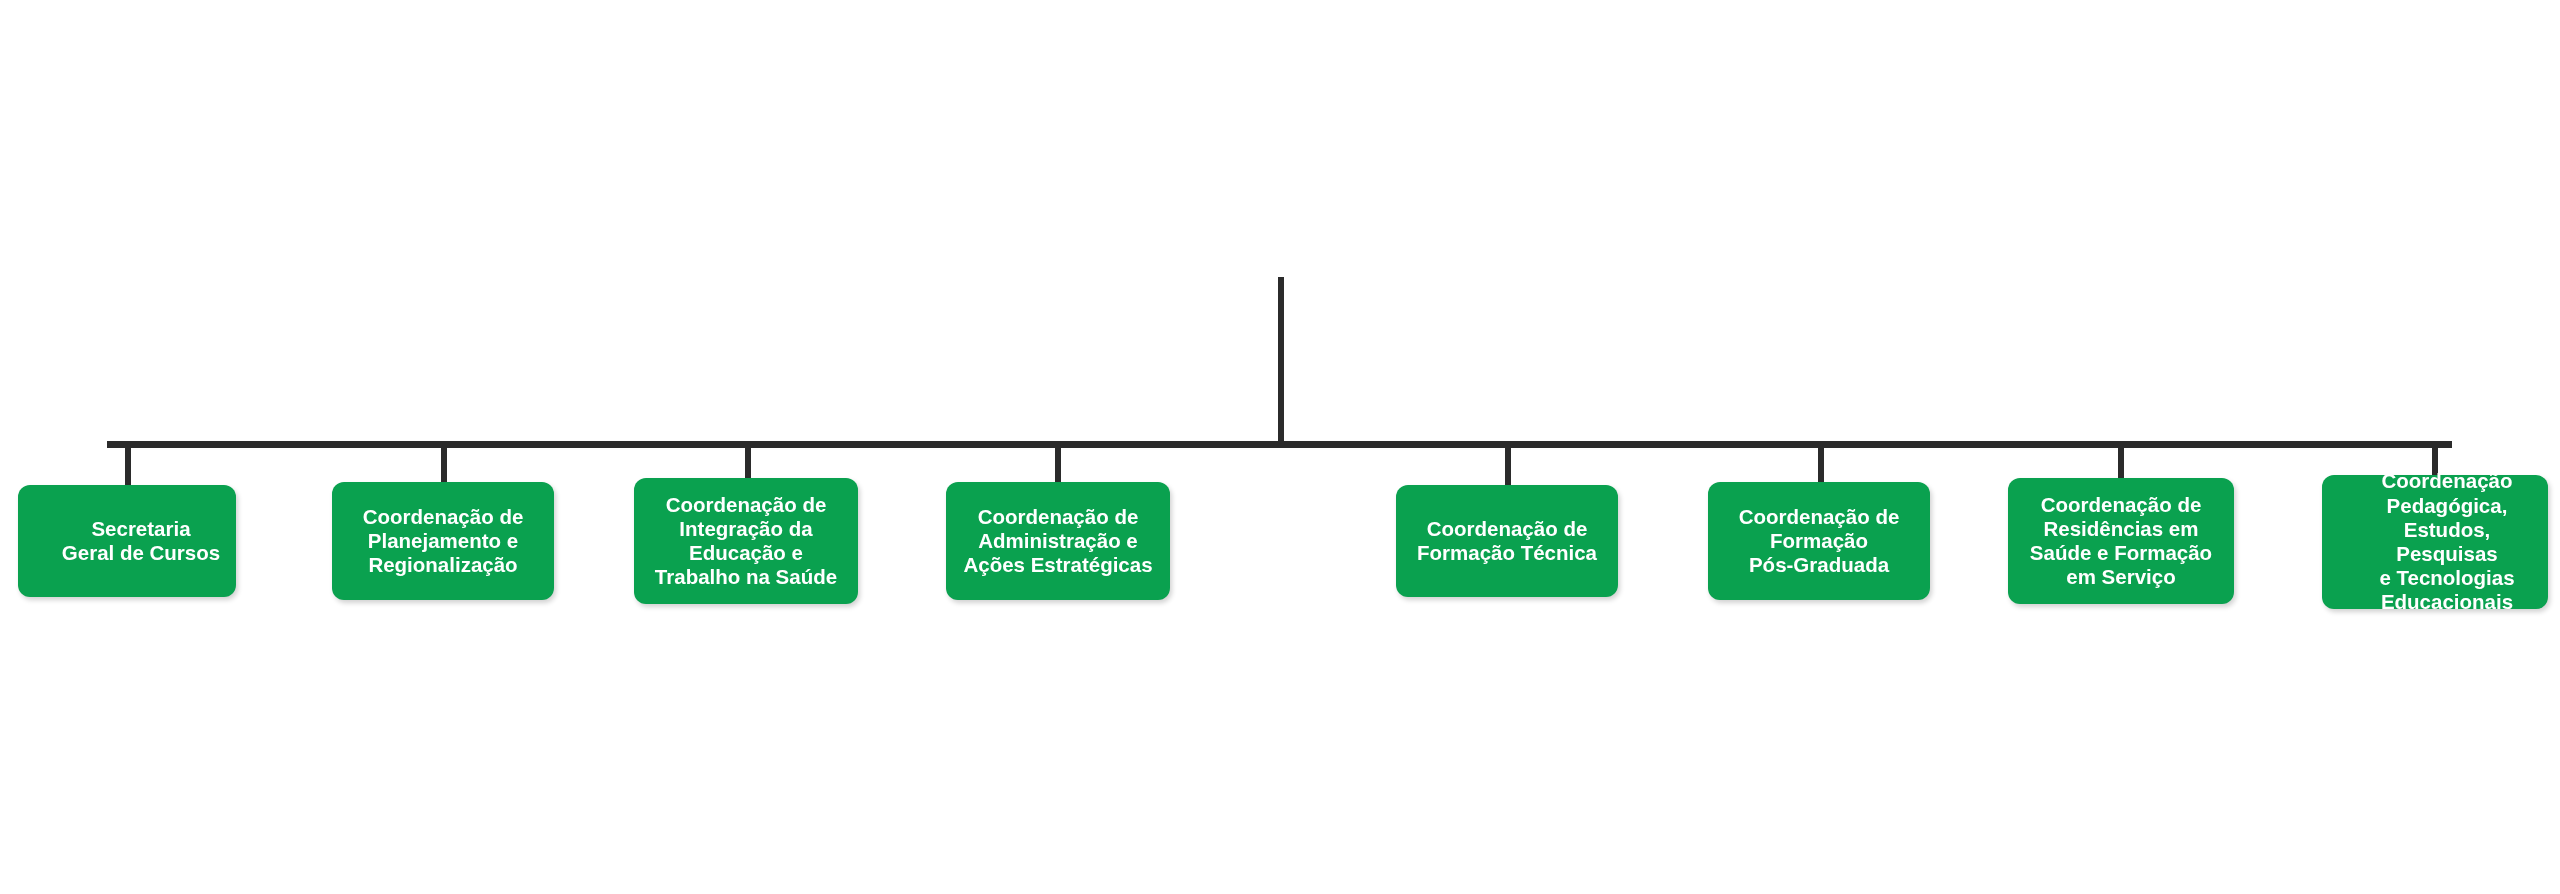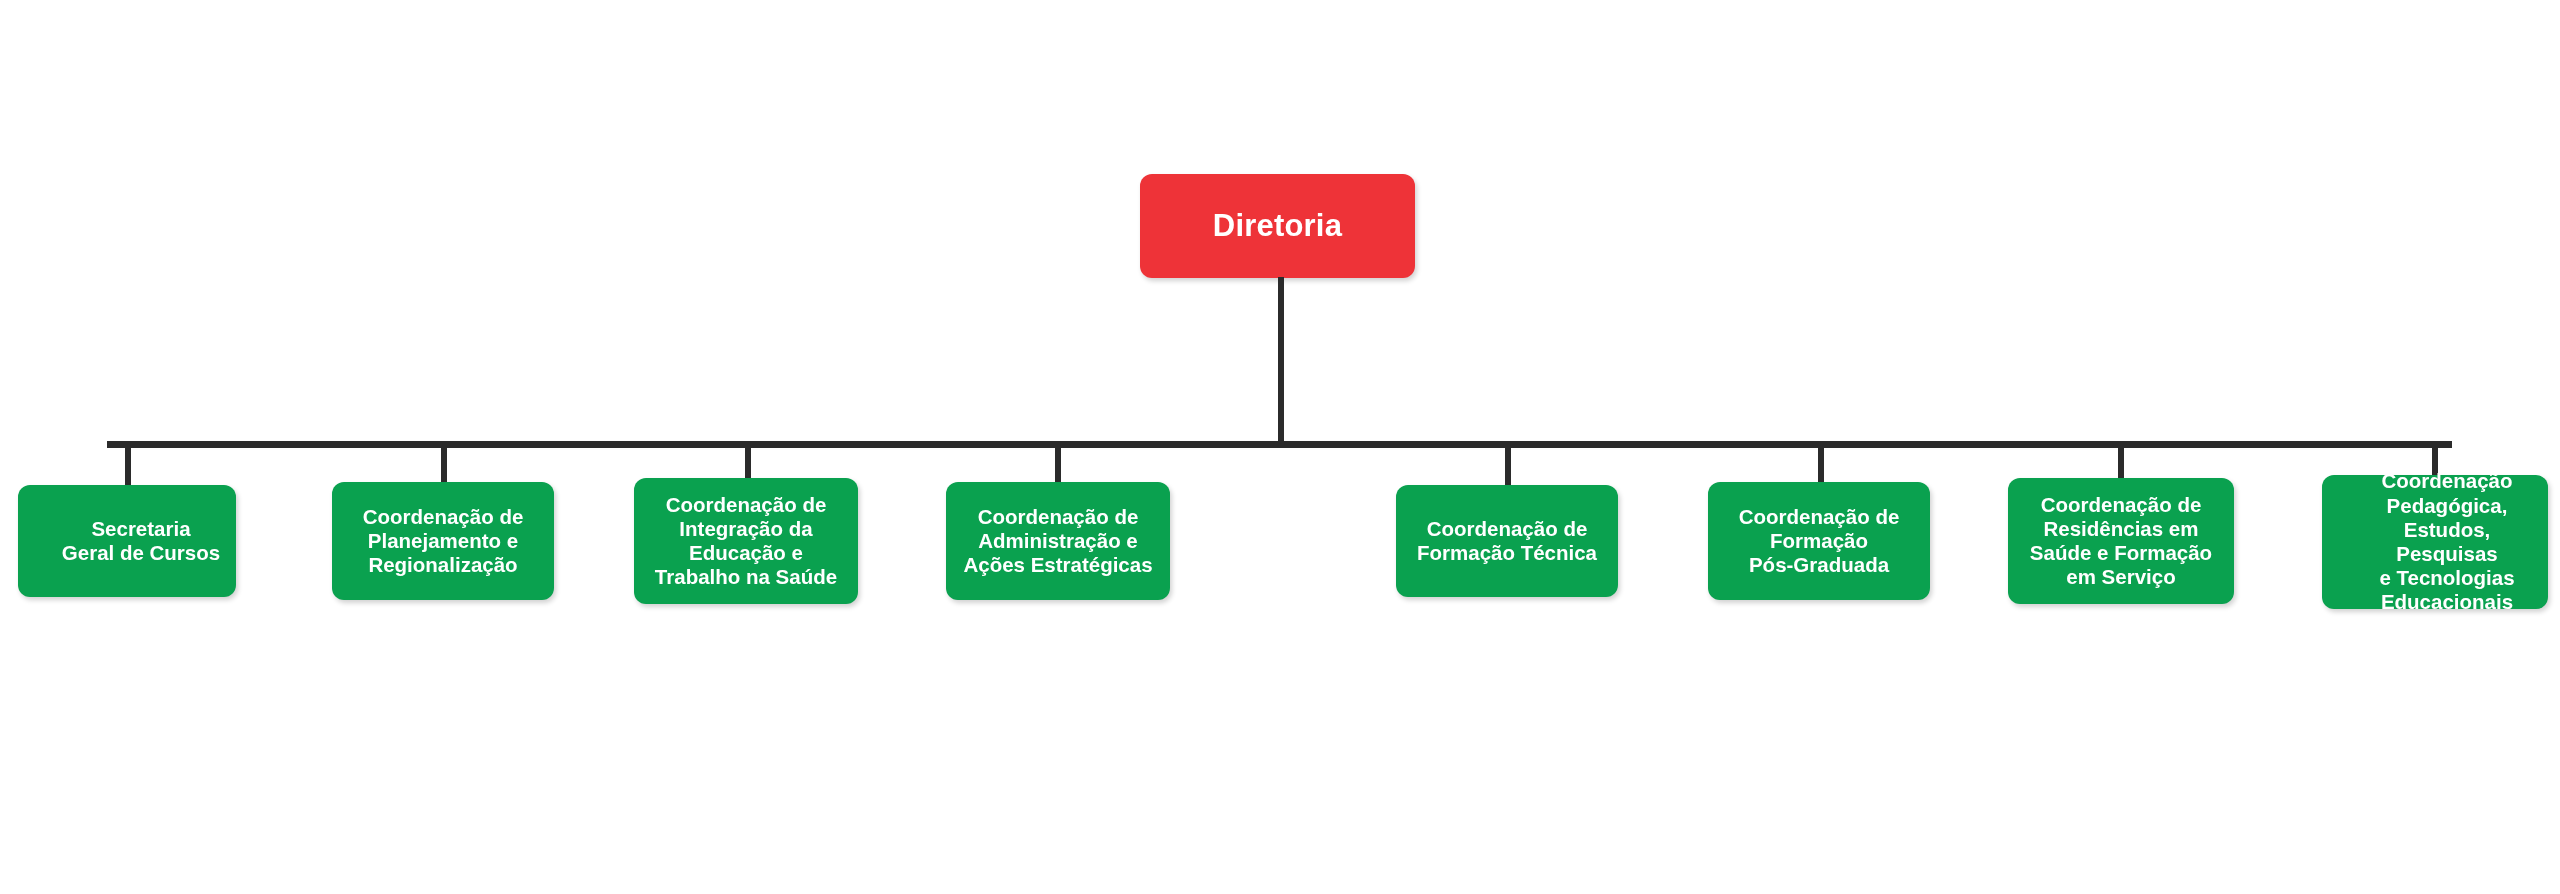--- a/index.html
+++ b/index.html
@@ -66,23 +66,20 @@
     white-space: pre-line;
     display: block;
     width: 100%;
   }
 </style>
 </head>
 <body>
 
 <div id="org-chart">
 
-  <div class="node node-root" style="left:1140px; top:174px; width:275px; height:104px;">
-    <span class="node-label">Diretoria</span>
-  </div>
 
   <div class="conn-stem" style="left:1278px; top:277px; height:169px;"></div>
 
   <div class="conn-bus" style="left:107px; top:441px; width:2345px; height:7px;"></div>
 
   <div class="conn-drop" style="left:125px; top:446px; height:40px;"></div>
   <div class="conn-drop" style="left:441px; top:446px; height:40px;"></div>
   <div class="conn-drop" style="left:745px; top:446px; height:38px;"></div>
   <div class="conn-drop" style="left:1055px; top:446px; height:40px;"></div>
   <div class="conn-drop" style="left:1505px; top:446px; height:40px;"></div>

